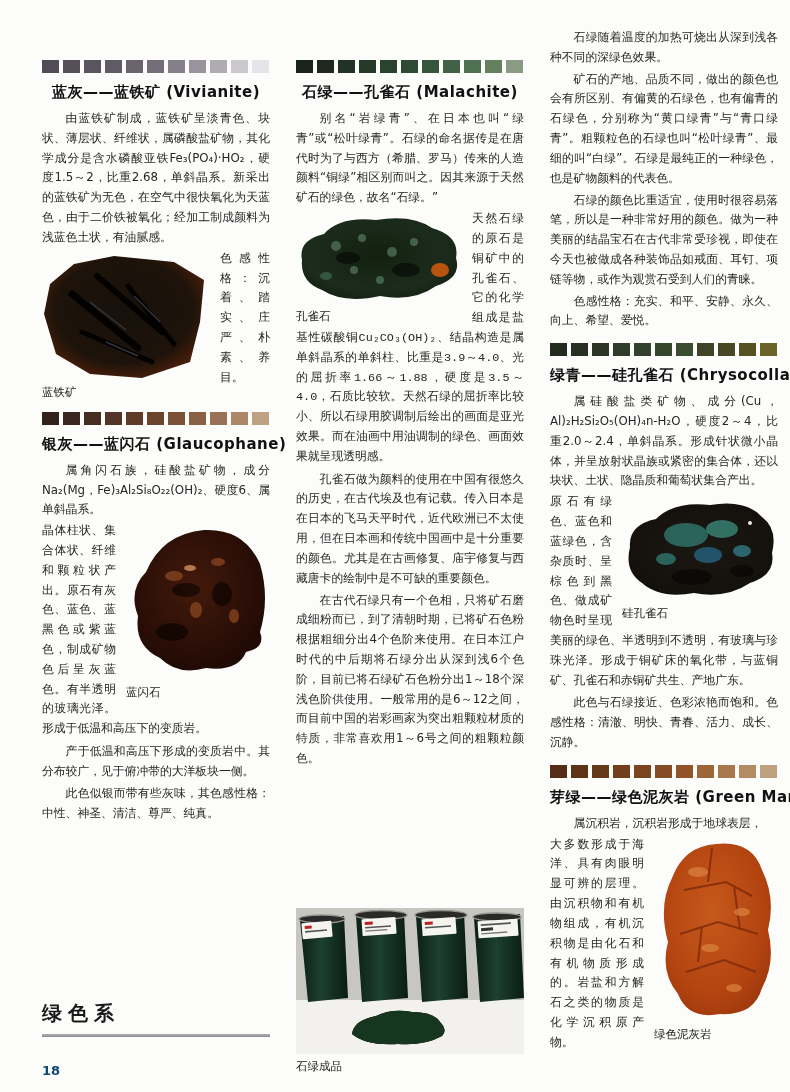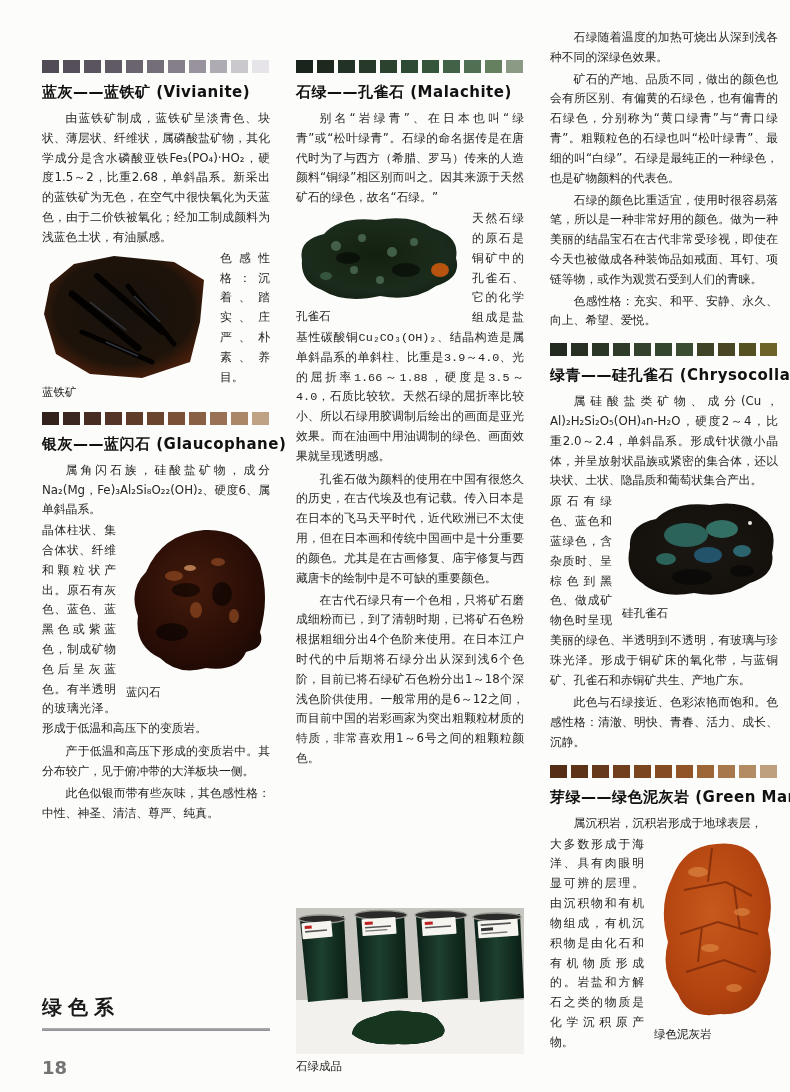--- a/index.html
+++ b/index.html
@@ -12,37 +12,37 @@
   }
   .cols { display:flex; padding:22px 14px 0 42px; gap:26px; height:100%; }
   .col { width:228px; flex:0 0 228px; display:flex; flex-direction:column; }
   .col-left { padding-top:28px; }
   .col-mid  { padding-top:28px; }
   .col-right{ padding-top:6px; }
 
   .swatch-row { display:flex; gap:4px; margin:10px 0 8px 0; }
   .swatch-row .sw { width:17px; height:13px; display:inline-block; }
 
-  h2.sec-title { font-size:15px; font-weight:bold; color:#111; margin:2px 0 7px 0; letter-spacing:0.5px; white-space:nowrap; }
+  h2.sec-title { font-size:15px; font-weight:bold; color:#111; margin:2px 0 7px 0; letter-spacing:0.5px; white-space:nowrap;text-align:center; }
 
   p.body { font-size:11.8px; line-height:1.68; text-align:justify; margin-bottom:2px; }
   p.ind { text-indent:2em; }
   p.noind { text-indent:0;font-family:Liberation Mono, monospace; }
   .clear { clear:both; }
 
   figure { margin:4px 0; }
   figure.fl { float:left;  margin:2px 10px 2px 0; }
   figure.fr { float:right; margin:2px 0 2px 10px; }
   figcaption { font-size:11.5px; margin-top:5px; color:#222; }
   figcaption.left { text-align:left; }
 
   .bottom-block { margin-top:auto; padding-bottom:14px; }
   .series-heading { font-size:20px; font-weight:bold; letter-spacing:6px; color:#1a1a1a;margin-top:16px; }
   .series-rule { height:3px; margin-top:7px; background:linear-gradient(#b3b1b7,#8d8b92); }
-  .page-number { font-size:18px; font-weight:bold; margin-top:26px; color:#737373; }
+  .page-number { font-size:13px; font-weight:bold; margin-top:26px; color:#0c4a6e; }
 
   .fig-photo { display:block; }
 </style>
 </head>
 <body>
 
 <div class="page">
   <div class="cols">
 
     <div class="col col-left">

